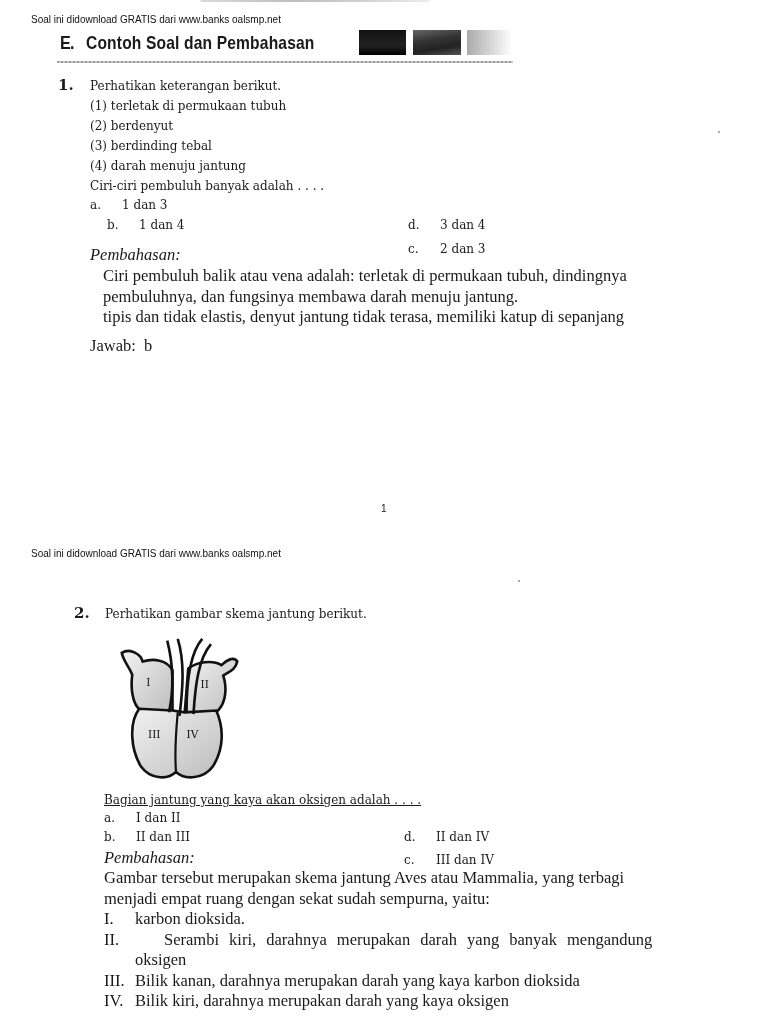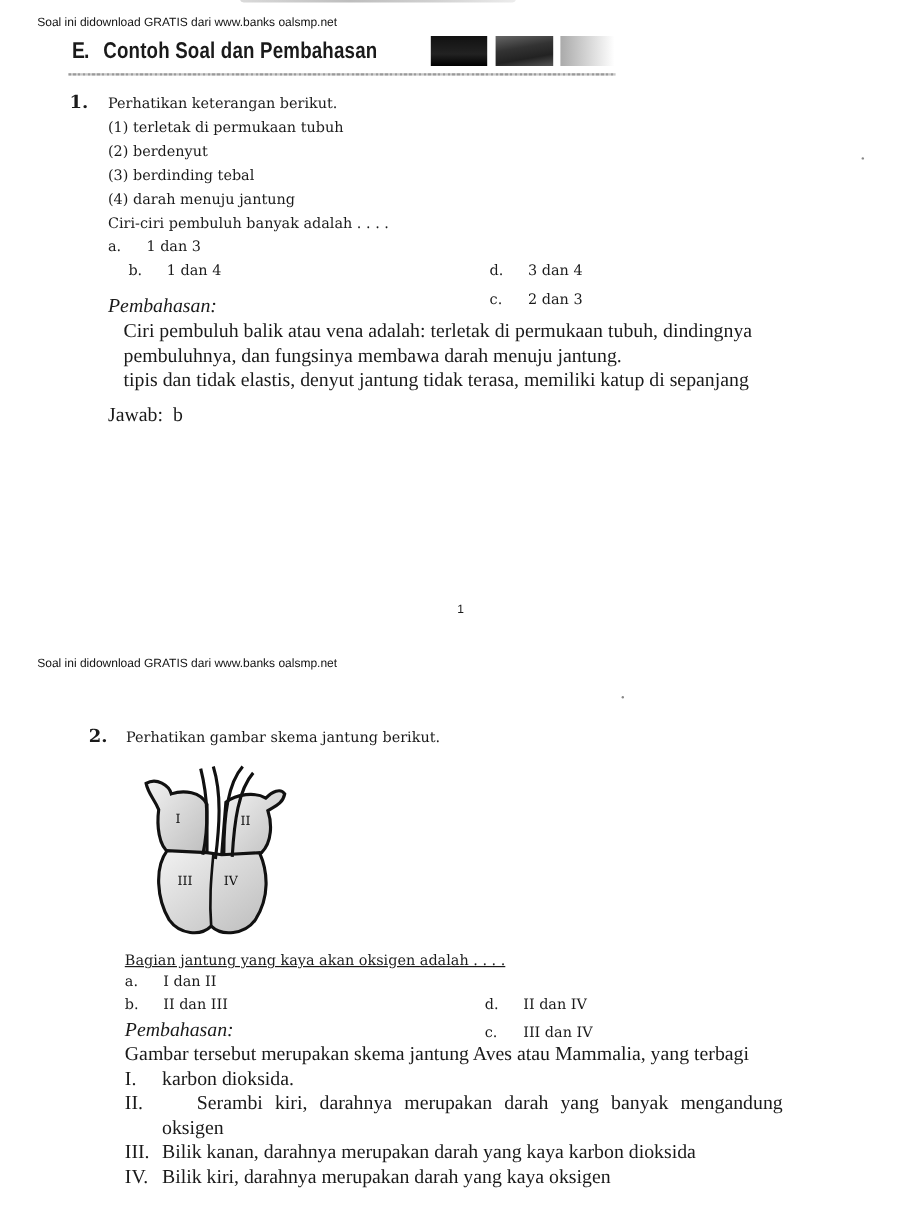--- a/index.html
+++ b/index.html
@@ -146,20 +146,21 @@
 <div class="abs txt" style="left:404px; top:808px;margin-top:42px;">
   <span class="opt-letter">c.</span><span>III dan IV</span>
 </div>
 <div class="abs txt" style="left:404px; top:827px;">
   <span class="opt-letter">d.</span><span>II dan IV</span>
 </div>
 
 <div class="abs ital" style="left:104px; top:848px;">Pembahasan:</div>
 <div class="abs para" style="left:104px; top:868px; width:590px;">
   <div style="white-space:nowrap;">Gambar tersebut merupakan skema jantung Aves atau Mammalia, yang terbagi</div>
+  <div style="white-space:nowrap;">menjadi empat ruang dengan sekat sudah sempurna, yaitu:</div>
 
   <div class="roman-item">
     <span class="roman-label">I.</span>
     <div style="flex:1;">
       <div>karbon dioksida.</div>
     </div>
   </div>
   <div class="roman-item">
     <span class="roman-label">II.</span>
     <div style="flex:1;">

